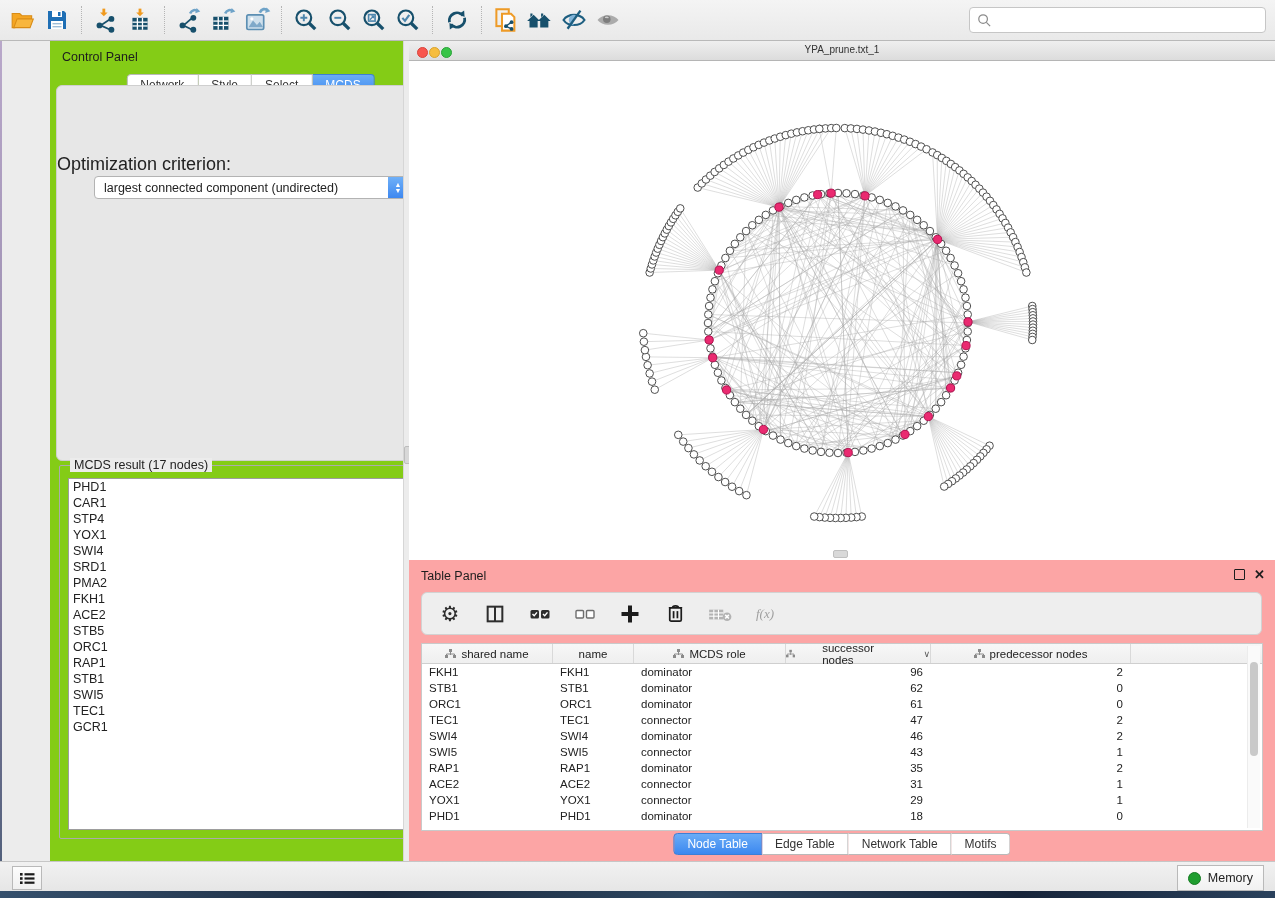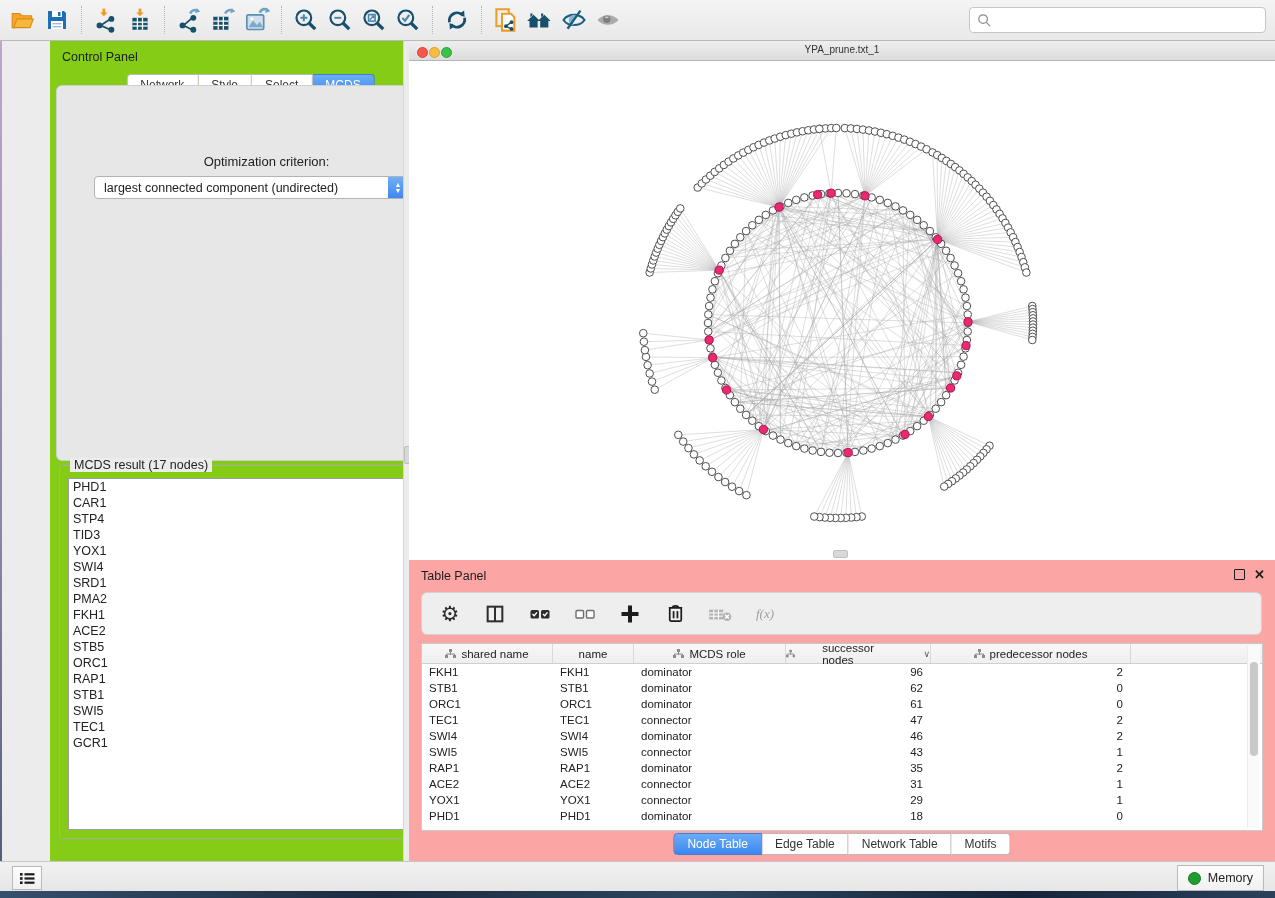--- a/index.html
+++ b/index.html
@@ -29,21 +29,21 @@
   .close-btn{font-size:13px;font-weight:bold;color:#1d1d1d;line-height:11px;}
   .tabbar{position:absolute;display:flex;}
   #ctl-tabs{left:50%;transform:translateX(-50%);top:33px;}
   .seg{height:20px;line-height:20px;padding:0 13px;font-size:12px;background:#fff;
        border:1px solid #b9b9b9;border-left:none;color:#333;white-space:nowrap;}
   .seg:first-child{border-left:1px solid #b9b9b9;border-radius:4px 0 0 4px;}
   .seg:last-child{border-radius:0 4px 4px 0;}
   .seg.sel{background:linear-gradient(#6aacf6,#3c88f0);color:#fff;border-color:#3c7fd6;}
   .tab-content{position:absolute;left:6px;top:44px;width:387px;height:374px;background:#e7e7e7;
                border:1px solid #cfcfcf;border-radius:6px;}
-  .opt-label{position:absolute;left:16px;top:68px;width:100%;text-align:center;font-size:13px;}
+  .opt-label{position:absolute;left:0;top:68px;width:100%;font-size:18px;}
   .criterion{position:absolute;left:37px;top:90px;width:315px;height:23px;background:#fff;
              border:1px solid #b3b3b3;border-radius:4px;box-sizing:border-box;
              display:flex;align-items:center;}
   .criterion .val{flex:1;font-size:12.5px;padding-left:9px;white-space:nowrap;overflow:hidden;}
   .criterion .stepper{width:20px;height:21px;background:linear-gradient(#6fb0f8,#3e88f0);
              border-radius:0 3px 3px 0;display:flex;flex-direction:column;align-items:center;justify-content:center;}
   .criterion .stepper span{color:#fff;font-size:7px;line-height:6px;}
   .btnrow{position:absolute;left:0;top:124px;width:100%;display:flex;justify-content:center;gap:12px;}
   .mbtn{height:22px;padding:0 16px;background:linear-gradient(#ffffff,#f2f2f2);
         border:1px solid #a9a9a9;border-radius:4px;font-size:12.5px;font-family:inherit;color:#1d1d1d;}
@@ -298,21 +298,20 @@
           </span>
       </div>
     </div>
     <div class="result-group">
       <span class="result-legend">MCDS result (17 nodes)</span>
       <div class="result-list" id="result-list">
         <div class="list-track"></div>
       <div class="item">PHD1</div>
           <div class="item">CAR1</div>
           <div class="item">STP4</div>
-          <div class="item">TID3</div>
           <div class="item">YOX1</div>
           <div class="item">SWI4</div>
           <div class="item">SRD1</div>
           <div class="item">PMA2</div>
           <div class="item">FKH1</div>
           <div class="item">ACE2</div>
           <div class="item">STB5</div>
           <div class="item">ORC1</div>
           <div class="item">RAP1</div>
           <div class="item">STB1</div>

